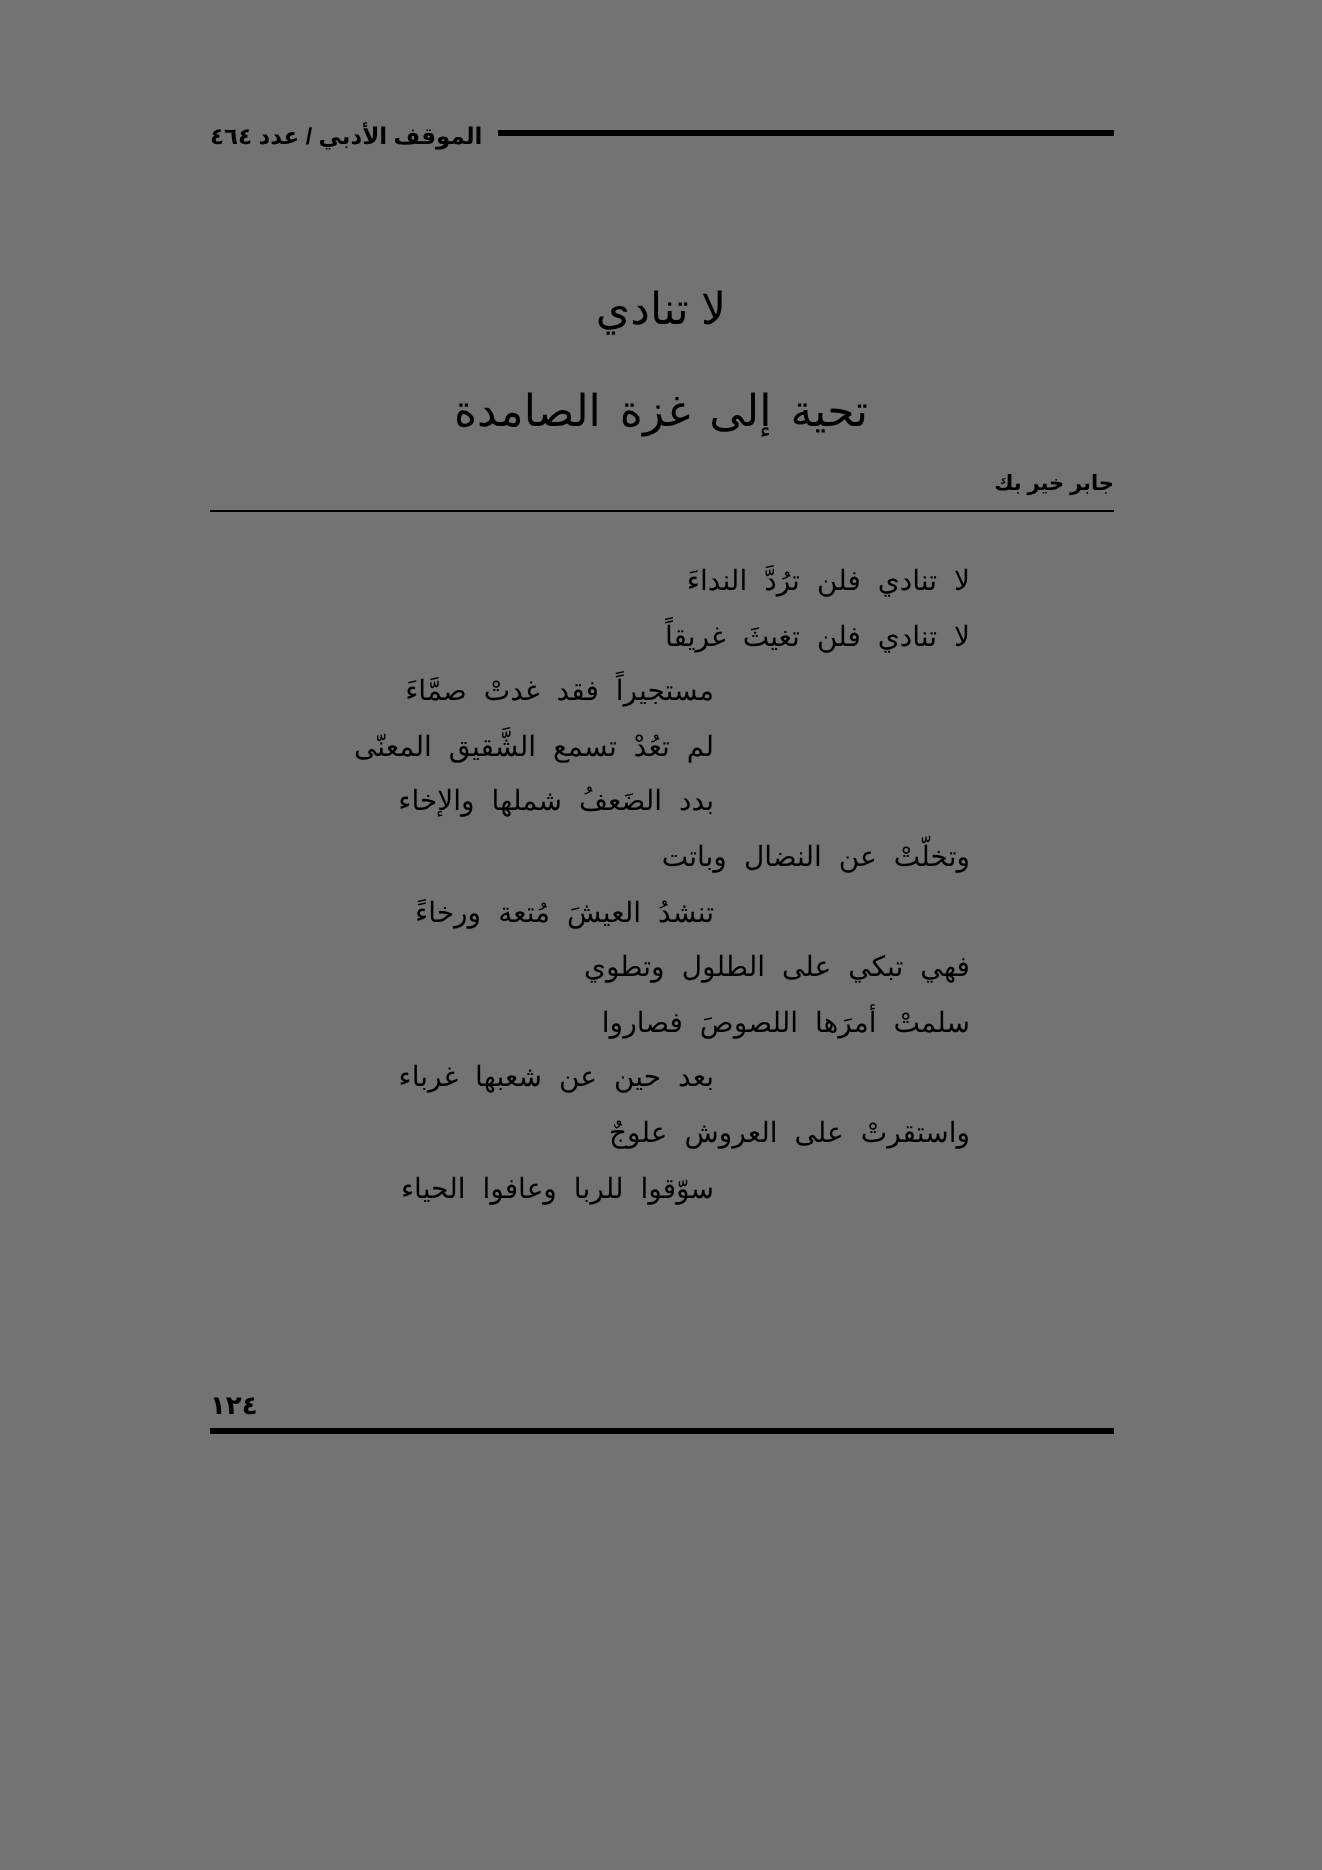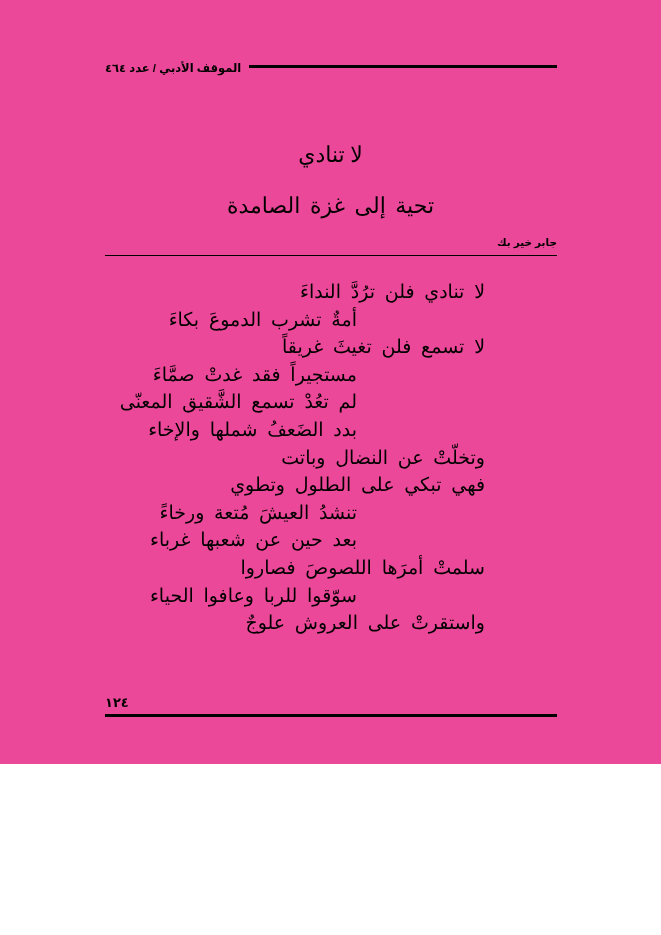--- a/index.html
+++ b/index.html
@@ -10,22 +10,22 @@
   body {
     width: 661px;
     height: 935px;
     font-family: "Liberation Serif", "DejaVu Serif", serif;
     color: #000000;
     overflow: hidden;
   }
   .page {
     position: relative;
     width: 661px;
-    height: 764px;
-    background: #ec4899;
+    height: 935px;
+    background: #737373;
     box-sizing: border-box;
   }
 
   
   .header {
     position: absolute;
     top: 58px;
     left: 105px;
     width: 452px;
     height: 20px;
@@ -54,21 +54,21 @@
     position: absolute;
     top: 140px;
     left: 0;
     width: 661px;
     text-align: center;
     direction: rtl;
   }
   .title-line1 {
     font-size: 22px;
     line-height: 30px;
-    font-family: Liberation Serif, serif;
+    font-family: Liberation Sans, sans-serif;
     text-align: center;
   }
   .title-line2 {
     font-size: 22px;
     line-height: 32px;
     font-family: "Liberation Serif", "DejaVu Serif", serif;
     word-spacing: 4px;
     margin-top: 20px;
   }
 
@@ -101,21 +101,21 @@
 
   
   .poem {
     position: absolute;
     top: 278px;
     left: 105px;
     width: 452px;
     direction: rtl;
   }
   .verse {
-    font-size: 19px;
+    font-size: 14px;
     line-height: 27.6px;
     white-space: nowrap;
     word-spacing: 5px;
   }
   .verse.right {
     text-align: right;
     padding-right: 72px;
   }
   .verse.left {
     text-align: right;
@@ -158,30 +158,29 @@
     <div class="title-line2">تحية إلى  غزة الصامدة</div>
   </div>
 
   <div class="author-row">
     <span class="author-name">جابر خير بك</span>
     <span class="author-rule"></span>
   </div>
 
   <div class="poem">
     <div class="verse right">لا  تنادي  فلن  ترُدَّ  النداءَ</div>
-    <div class="verse left">أمةٌ  تشرب  الدموعَ  بكاءَ</div>
-    <div class="verse right">لا  تسمع  فلن  تغيثَ  غريقاً</div>
+    <div class="verse right">لا  تنادي  فلن  تغيثَ  غريقاً</div>
     <div class="verse left">مستجيراً  فقد  غدتْ  صمَّاءَ</div>
     <div class="verse left">لم  تعُدْ  تسمع  الشَّقيق  المعنّى</div>
     <div class="verse left">بدد الضَعفُ  شملها  والإخاء</div>
     <div class="verse right">وتخلّتْ  عن  النضال  وباتت</div>
+    <div class="verse left">تنشدُ العيشَ  مُتعة  ورخاءً</div>
     <div class="verse right">فهي تبكي  على  الطلول  وتطوي</div>
-    <div class="verse left">تنشدُ العيشَ  مُتعة  ورخاءً</div>
+    <div class="verse right">سلمتْ  أمرَها  اللصوصَ  فصاروا</div>
     <div class="verse left">بعد  حين  عن  شعبها  غرباء</div>
-    <div class="verse right">سلمتْ  أمرَها  اللصوصَ  فصاروا</div>
+    <div class="verse right">واستقرتْ  على  العروش  علوجٌ</div>
     <div class="verse left">سوّقوا  للربا  وعافوا  الحياء</div>
-    <div class="verse right">واستقرتْ  على  العروش  علوجٌ</div>
   </div>
 
   <div class="footer-rule"></div>
   <div class="page-number">١٢٤</div>
 
 </div>
 
 </body></html>

